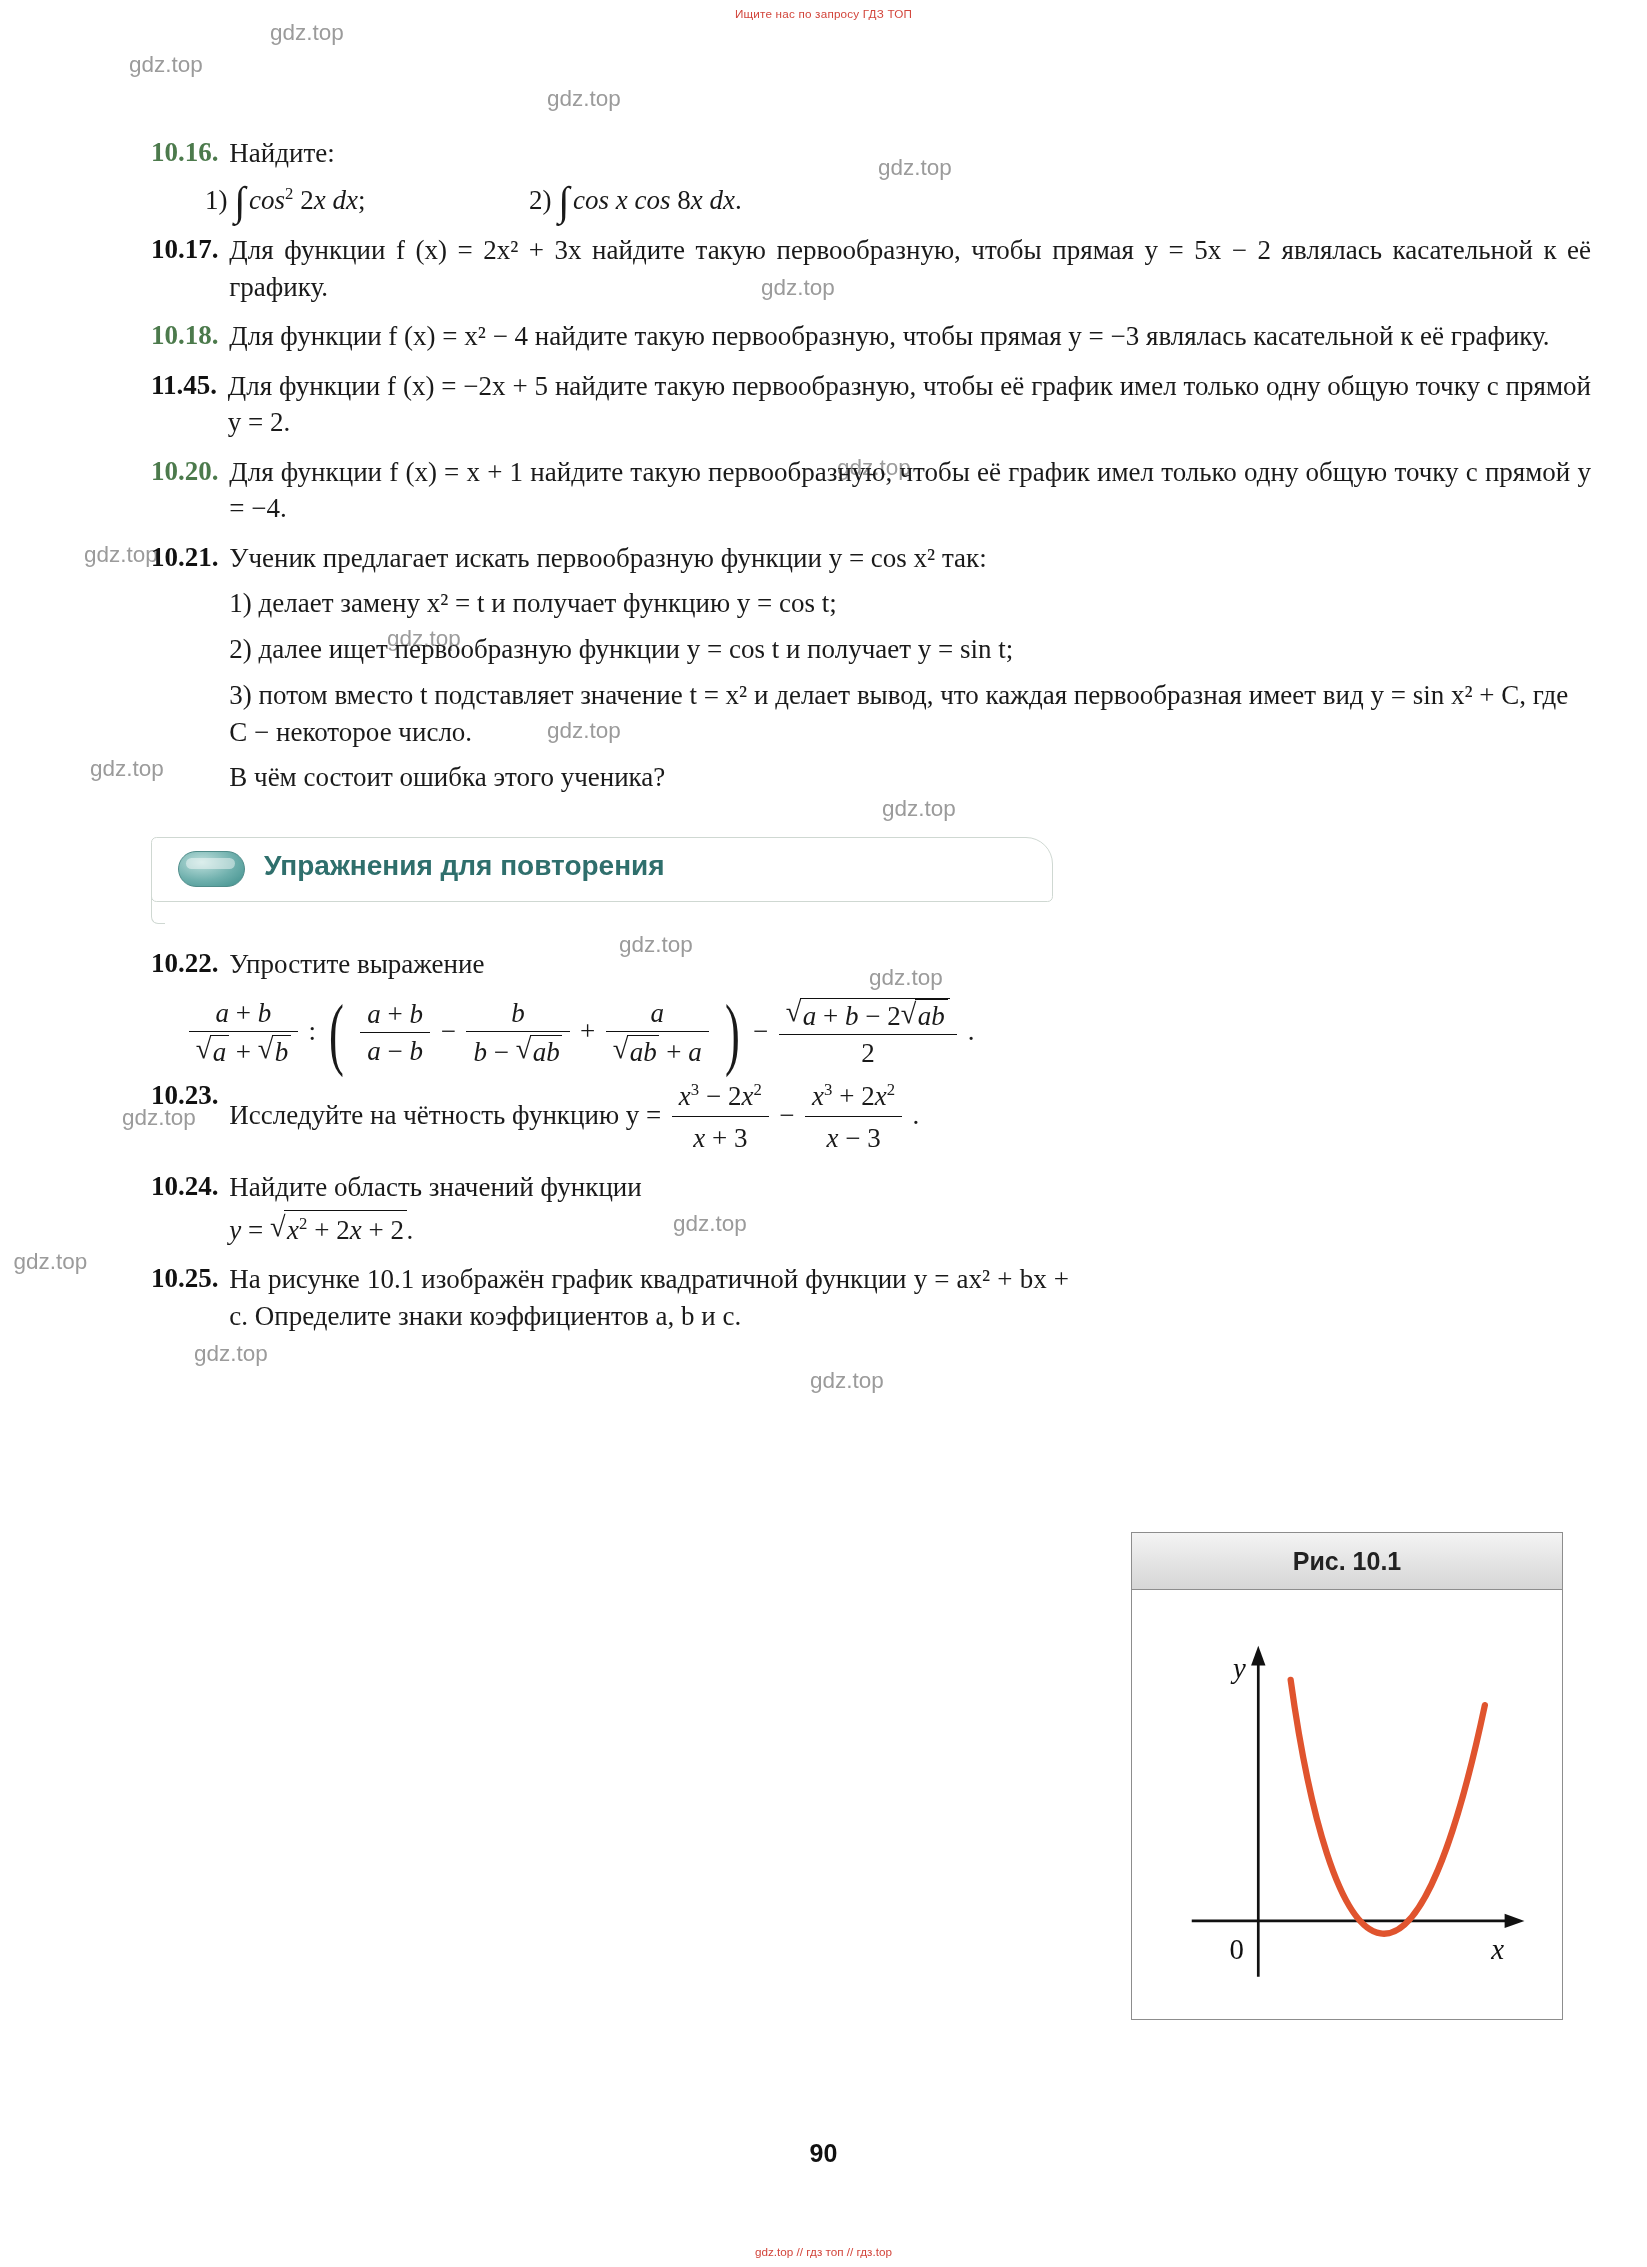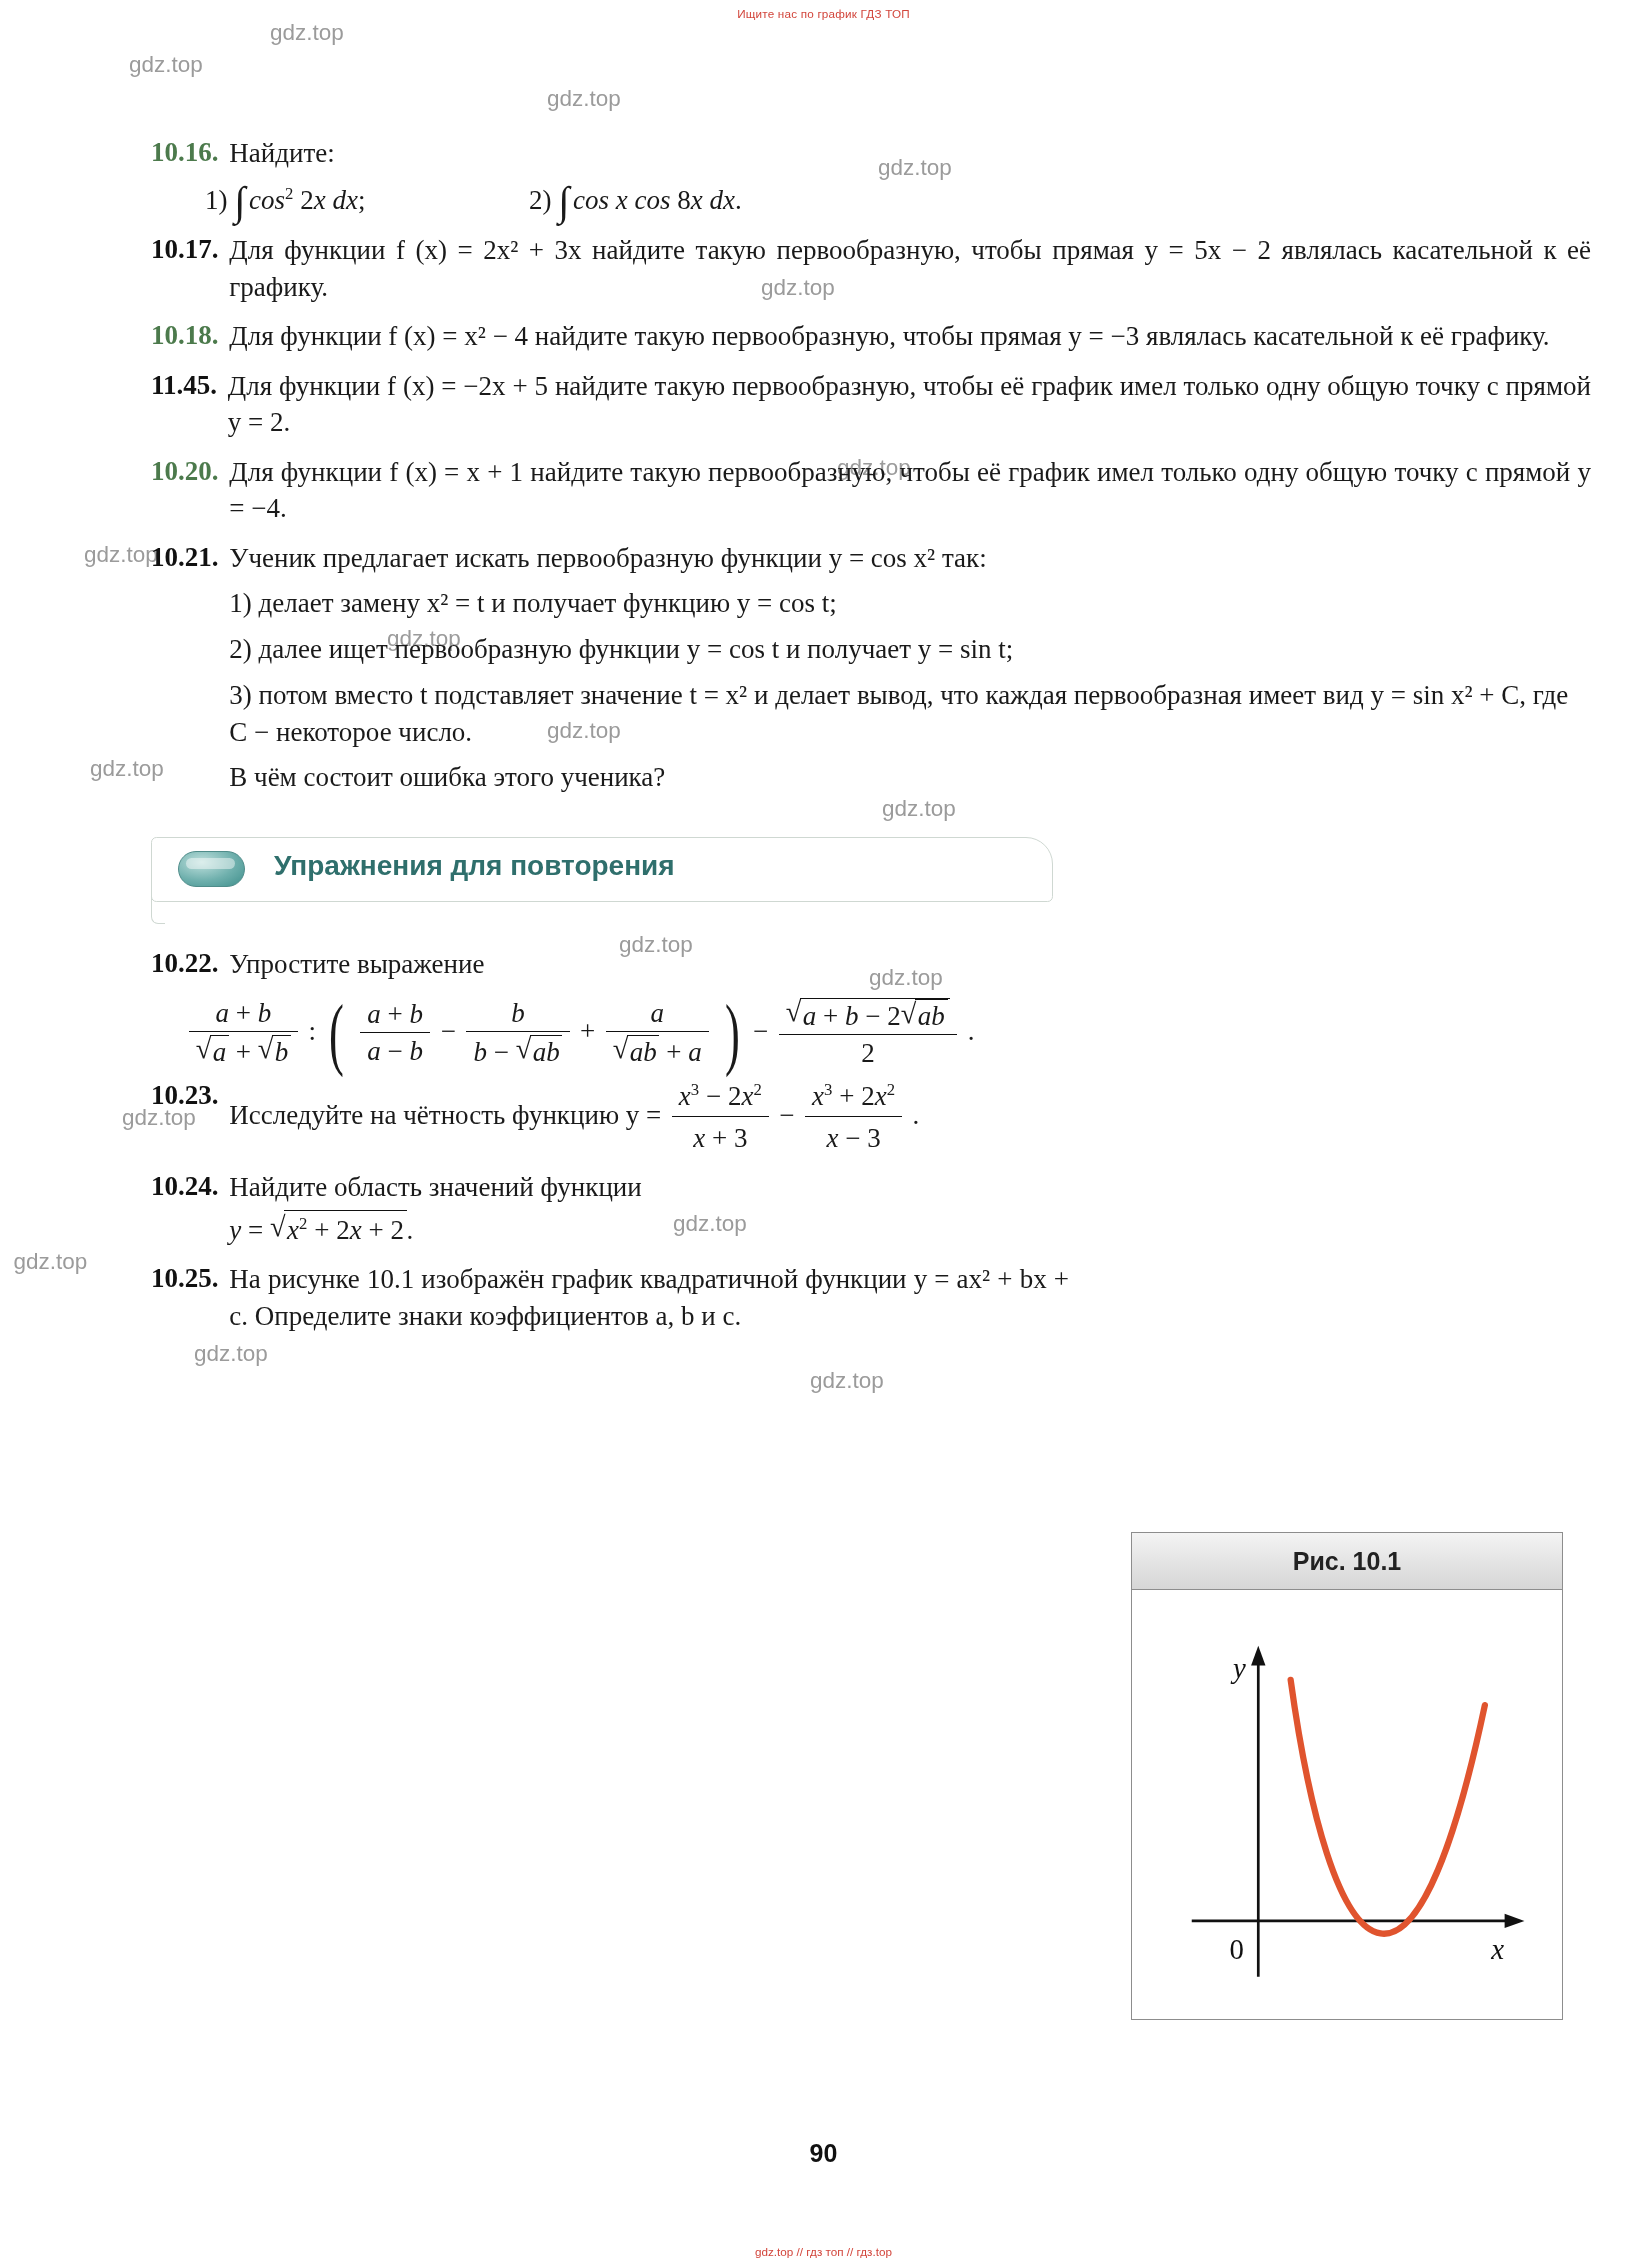--- a/index.html
+++ b/index.html
@@ -131,21 +131,21 @@
   .banner .pill:after {
     content: "";
     position: absolute;
     left: 7.2px; top: 5.4px;
     width: 49px; height: 10.8px;
     border-radius: 9px;
     background: rgba(255,255,255,.45);
   }
   .banner .btitle {
     position: absolute;
-    left: 123px; top: 12.6px;
+    left: 113px; top: 12.6px;
     font-family: "Liberation Sans", sans-serif;
     font-weight: bold;
     font-size: 28px;
     color: #2f6f6c;
   }
   
   .frac {
     display: inline-block;
     vertical-align: middle;
     text-align: center;
@@ -233,21 +233,21 @@
     color: #111;
   }
   .q-line { margin-top: 9px; font-family: Liberation Serif, serif; }
   .nowrap { white-space: nowrap; }
 </style>
 </head>
 <body>
 
 <div class="page">
 
-  <div class="wm-top">Ищите нас по график ГДЗ ТОП</div>
+  <div class="wm-top">Ищите нас по запросу ГДЗ ТОП</div>
   <div class="wm-bottom">gdz.top  //  гдз топ  //  гдз.top</div>
 
   <div id="wm-layer">
       <div class="wm" style="left: 270px; top: 20px;">gdz.top</div>
       <div class="wm" style="left: 129px; top: 52px;">gdz.top</div>
       <div class="wm" style="left: 547px; top: 86px;">gdz.top</div>
       <div class="wm" style="left: 878px; top: 155px;">gdz.top</div>
       <div class="wm" style="left: 761px; top: 275px;">gdz.top</div>
       <div class="wm" style="left: 837px; top: 455px;">gdz.top</div>
       <div class="wm" style="left: 84px; top: 542px;">gdz.top</div>

